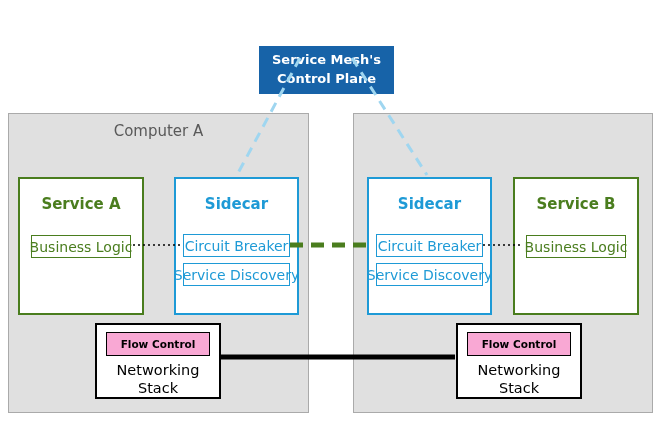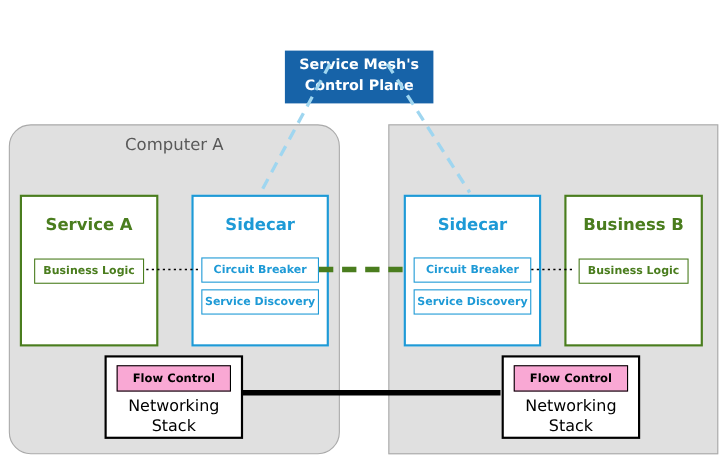--- a/index.html
+++ b/index.html
@@ -38,21 +38,21 @@
   }
 
   .panel {
     position: absolute;
     top: 113px;
     height: 300px;
     background: #e0e0e0;
     border: 1px solid #aaaaaa;
     z-index: 1;
   }
-  .panel-a { left: 8px;   width: 301px; border-radius: 20px; }
+  .panel-a { left: 8px;   width: 301px; }
   .panel-b { left: 353px; width: 300px; }
 
   .panel-label {
     position: absolute;
     top: 8px; left: 0;
     width: 100%;
     text-align: center;
     color: #595959;
     font-size: 15px;
   }
@@ -70,22 +70,22 @@
     text-align: center;
     font-weight: bold;
     font-size: 15px;
   }
   .green-text { color: #4a7d1e; }
   .blue-text  { color: #1e9ad6; }
 
   .comp {
     position: absolute;
     display: flex; align-items: center; justify-content: center;
-    font-weight: bold;
-    font-size: 10px;
+    font-weight: normal;
+    font-size: 14px;
     background: #ffffff;
     white-space: nowrap;
   }
   .comp-green {
     left: 11px; top: 56px;
     width: 100px; height: 23px;
     border: 1px solid #4a7d1e;
     color: #4a7d1e;
   }
   .comp-blue {
@@ -171,21 +171,21 @@
       <div class="node-title blue-text">Sidecar</div>
       <div class="comp comp-blue cb">
         <span>Circuit Breaker</span>
       </div>
       <div class="comp comp-blue sd">
         <span>Service Discovery</span>
       </div>
     </div>
 
     <div class="node service-box" style="left:159px">
-      <div class="node-title green-text">Business B</div>
+      <div class="node-title green-text">Service B</div>
       <div class="comp comp-green">
         <span>Business Logic</span>
       </div>
     </div>
 
     <div class="net-box" style="left:102px">
       <div class="flow">
         <span>Flow Control</span>
       </div>
       <div class="net-label">Networking

